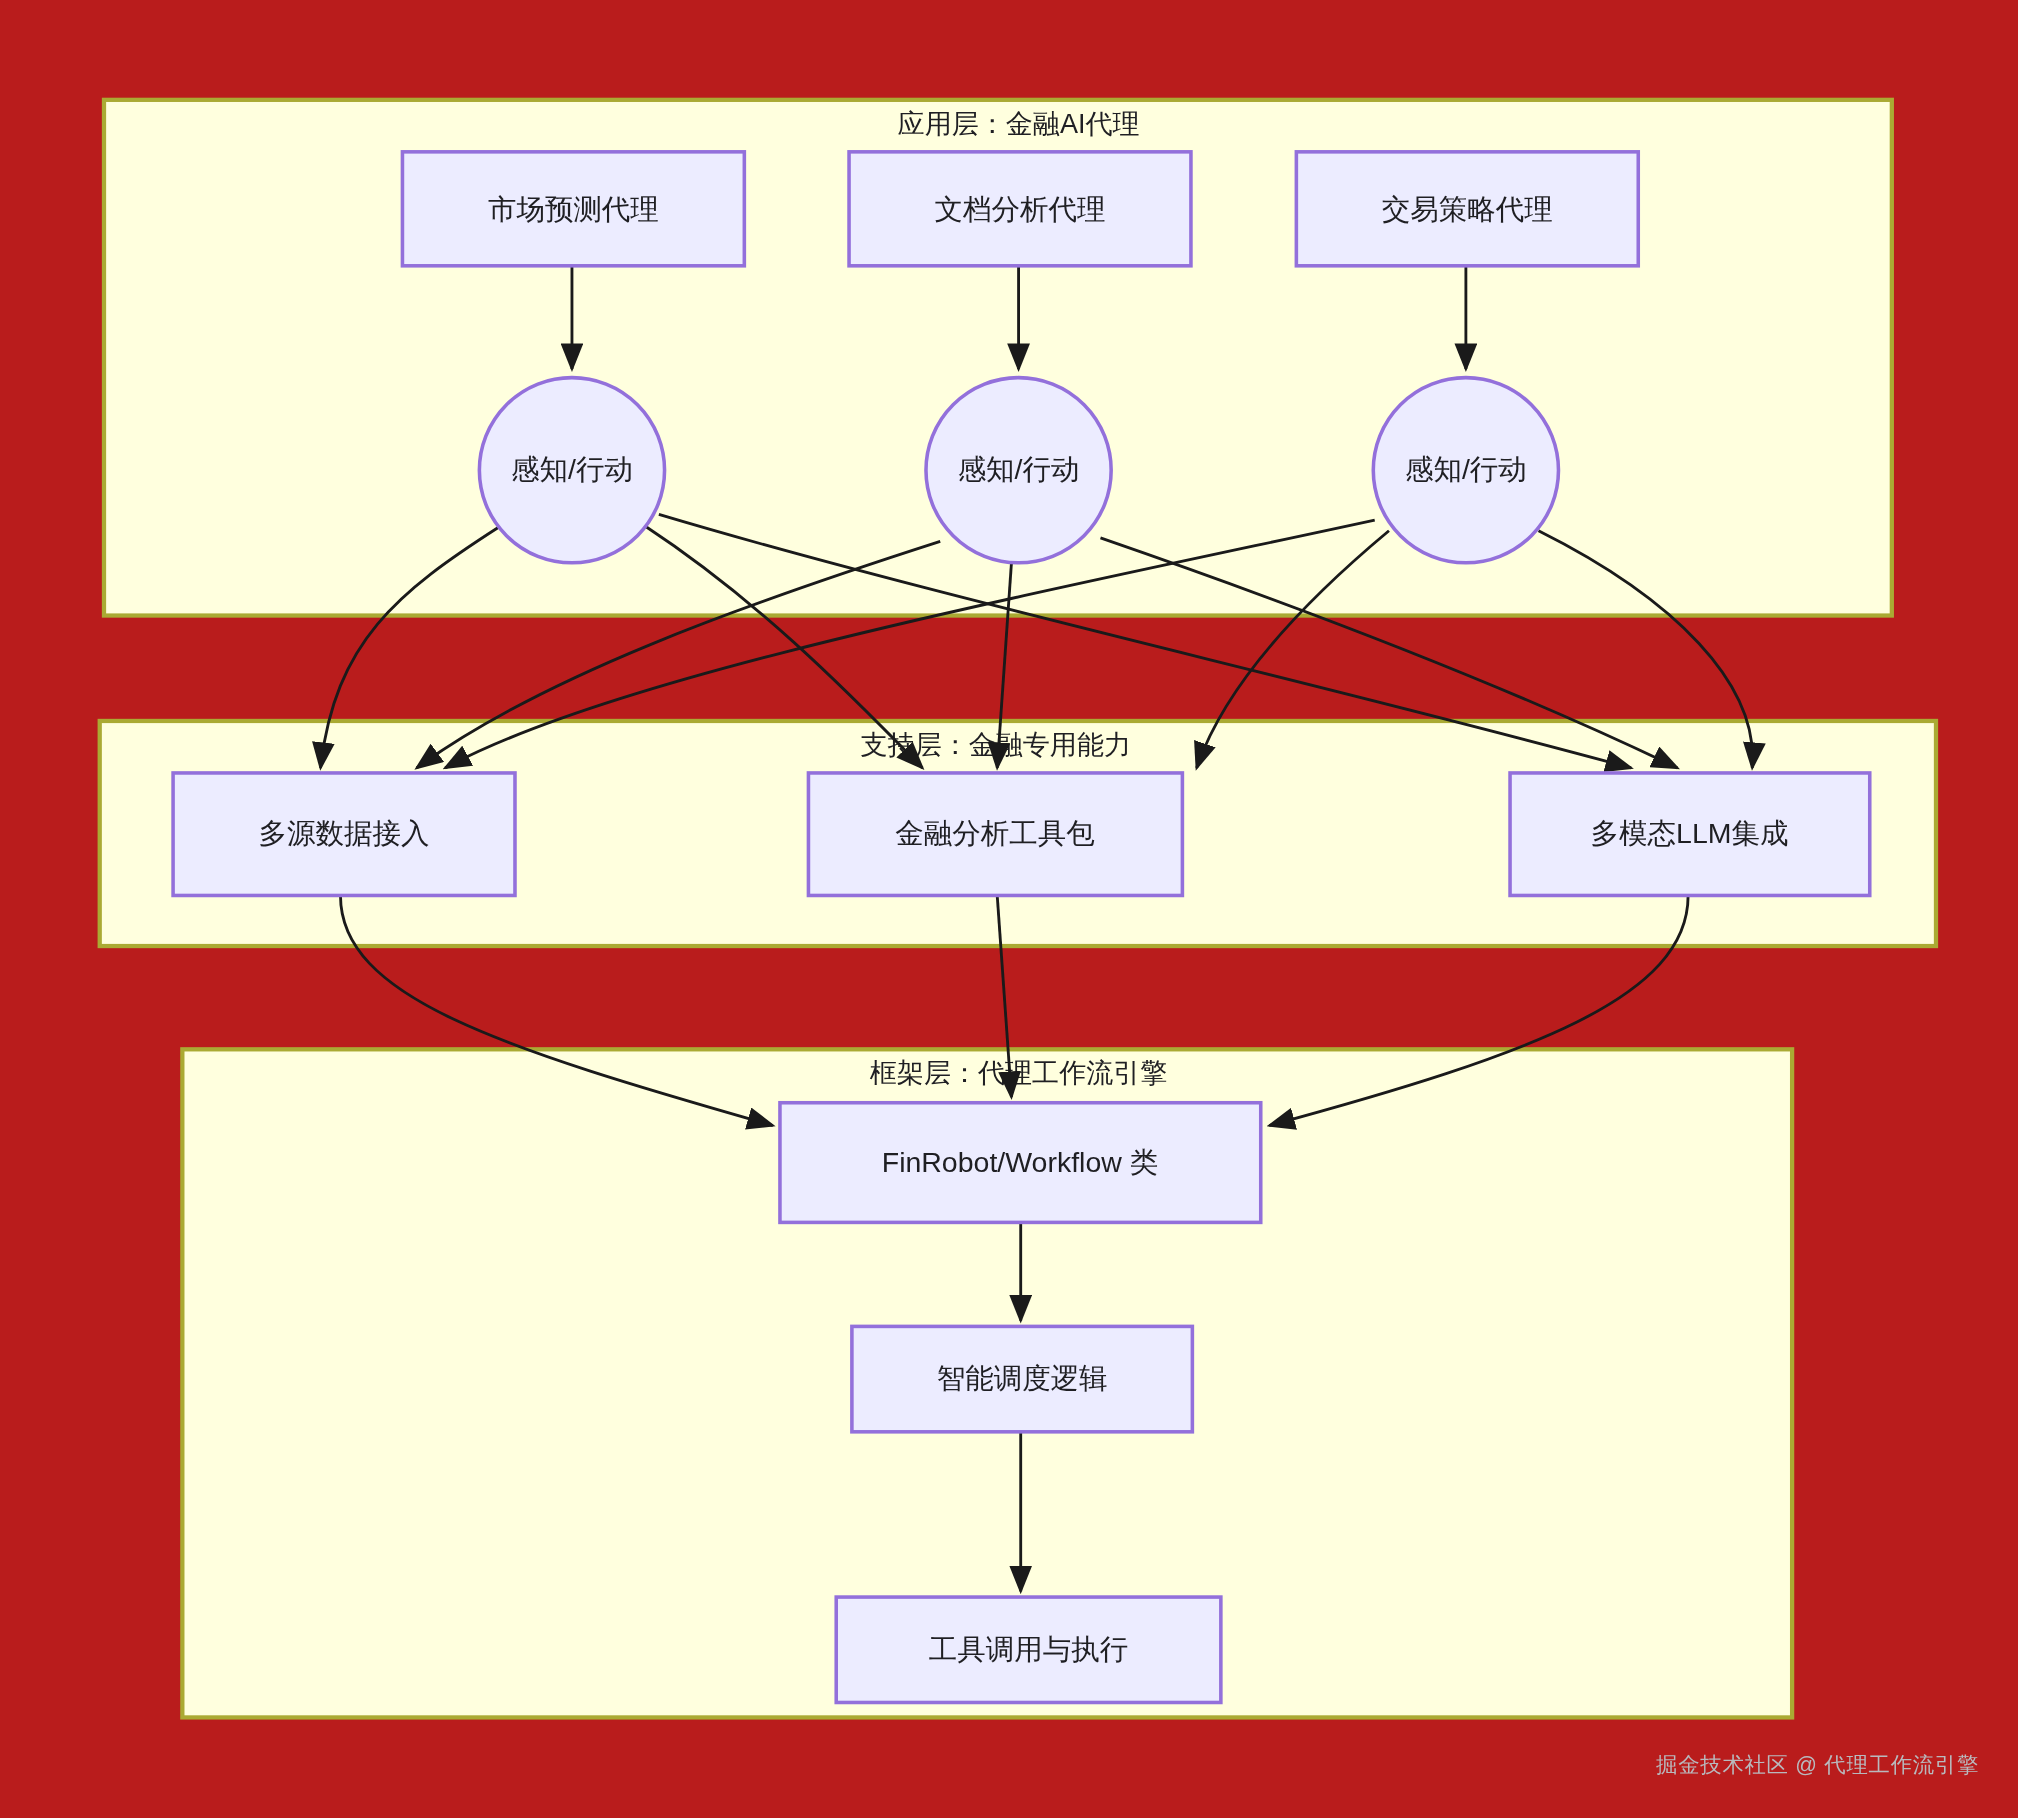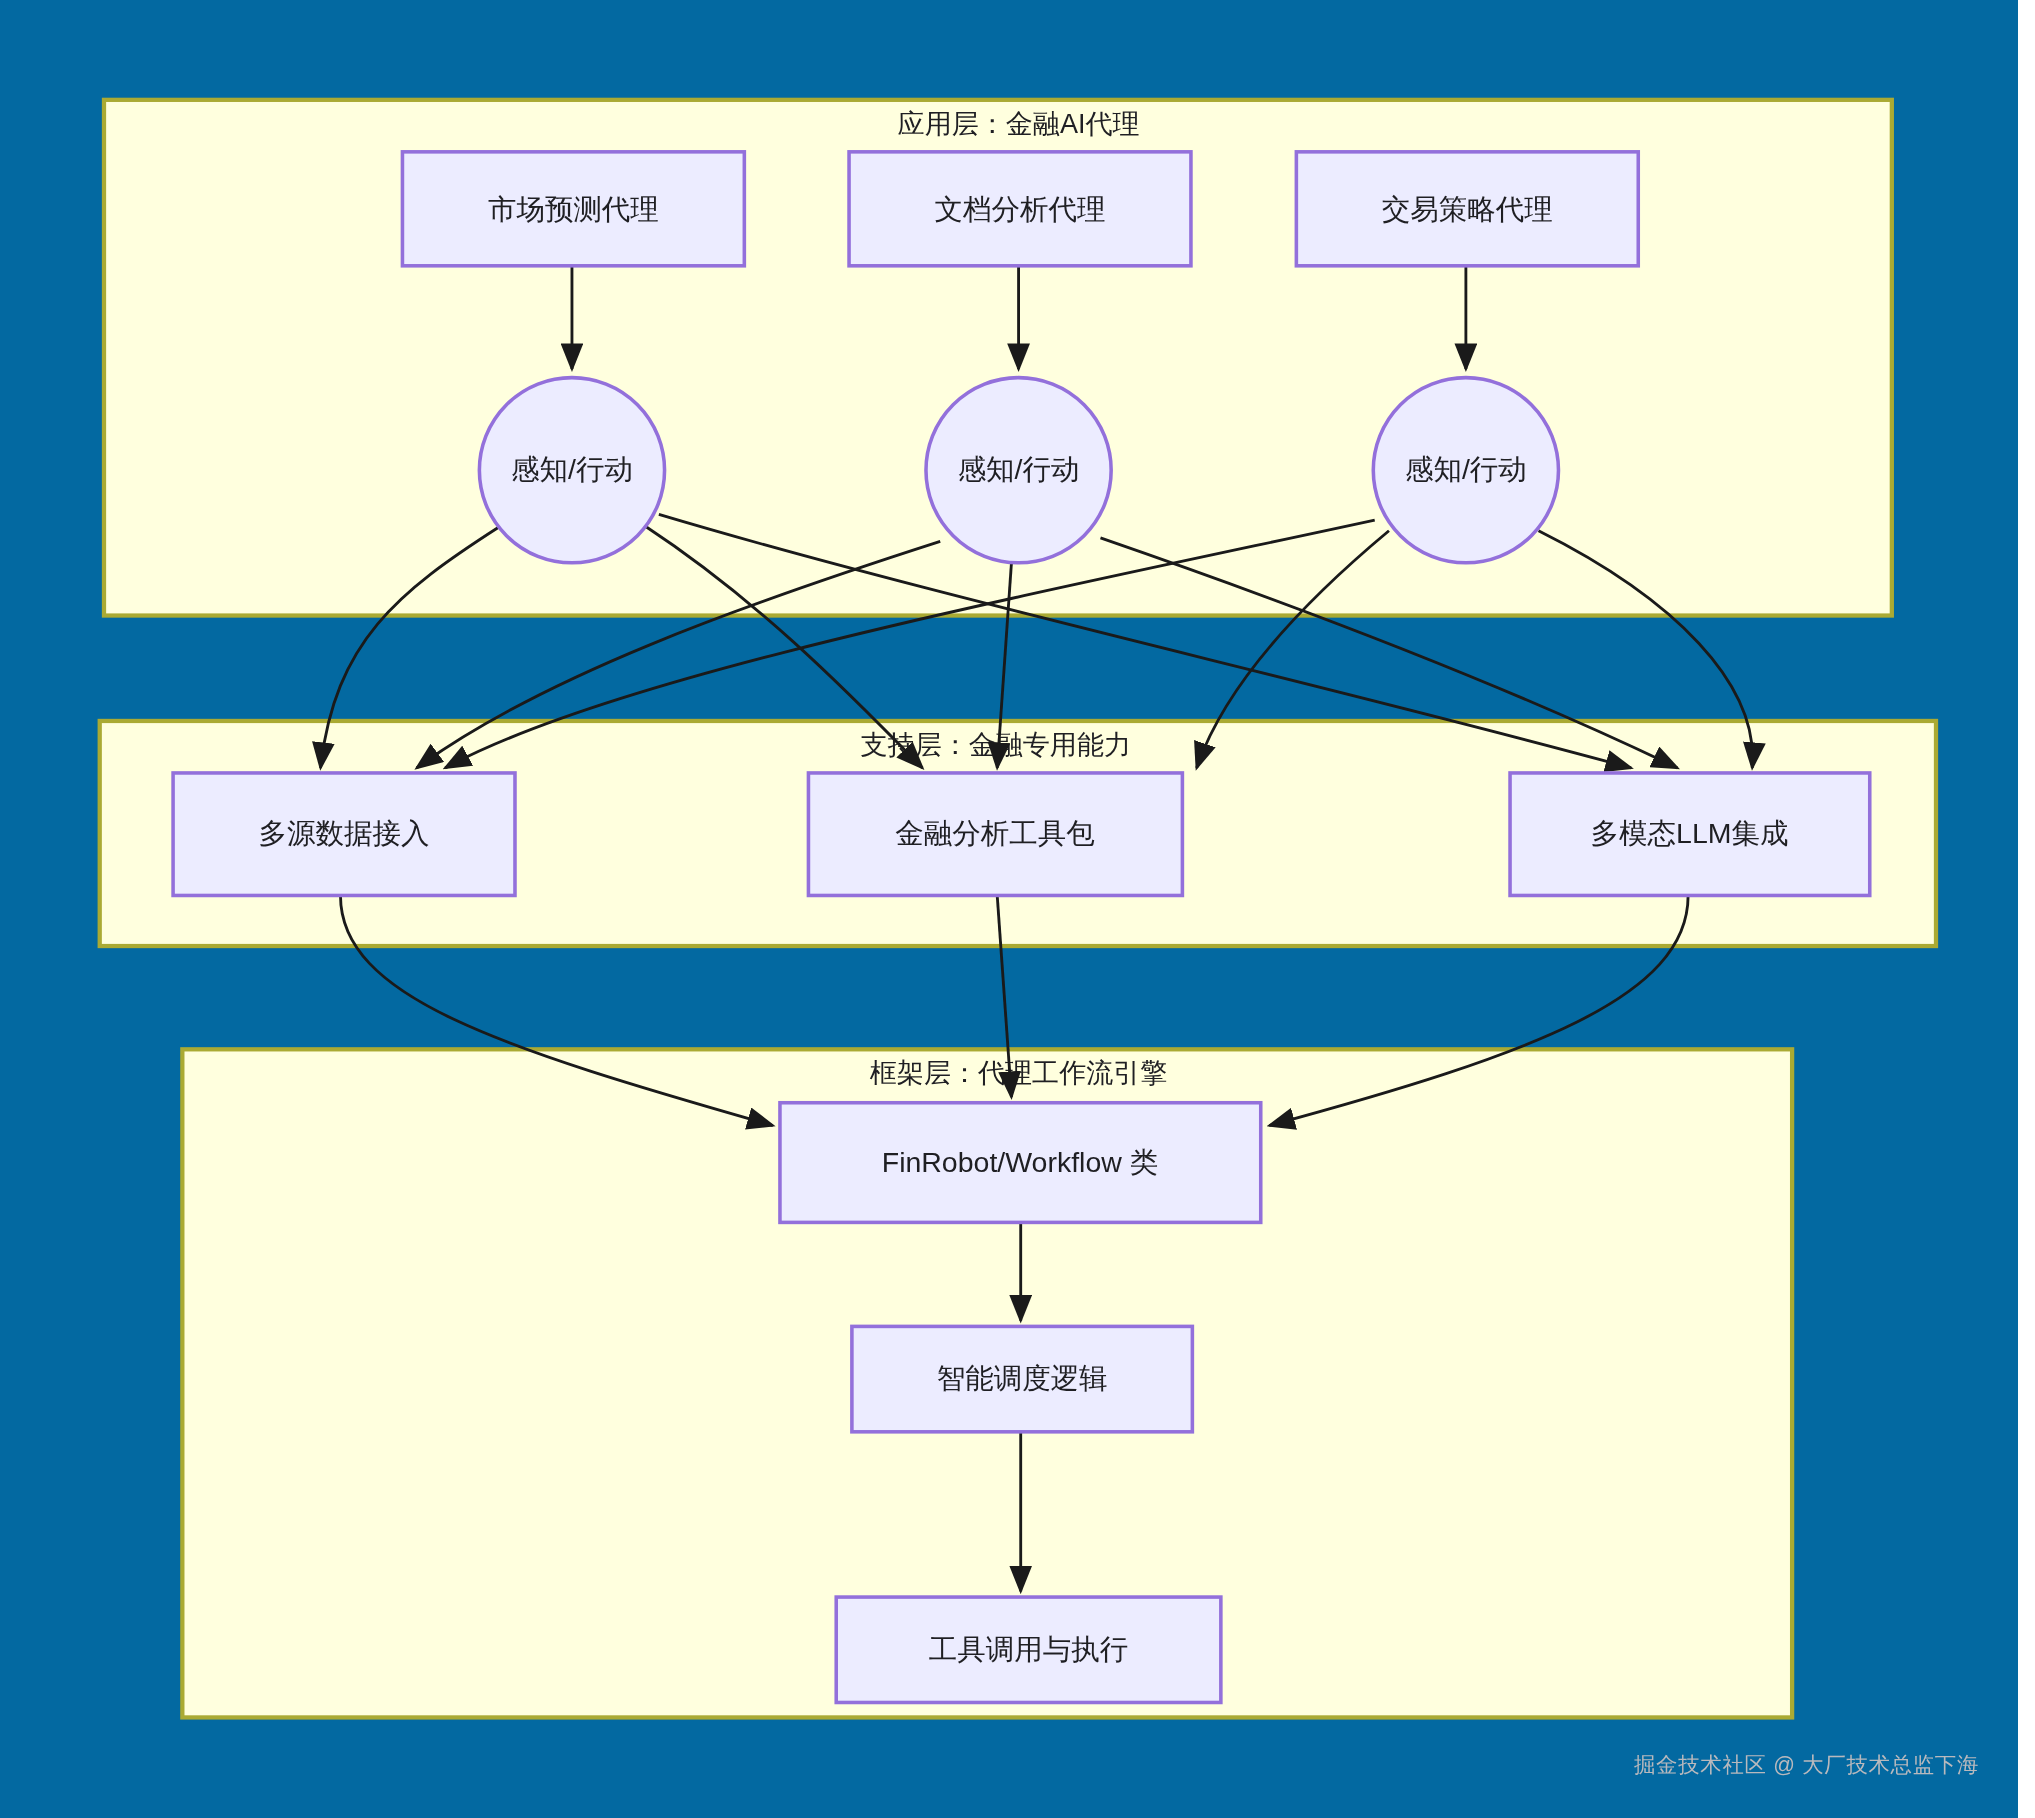--- a/index.html
+++ b/index.html
@@ -10,21 +10,21 @@
   body {
     width: 2035px;
     height: 1818px;
     font-family: "Liberation Sans", "DejaVu Sans", sans-serif;
     overflow: hidden;
   }
   #diagram-root {
     position: relative;
     width: 2018px;
     height: 1818px;
-    background: #0369a1;
+    background: #b91c1c;
   }
   svg#flow {
     position: absolute;
     left: 0;
     top: 0;
     width: 2035px;
     height: 1818px;
   }
   .cluster-rect {
     fill: #ffffde;
@@ -171,16 +171,16 @@
     <g>
       <rect class="node-rect" x="1196" y="1862" width="478" height="148"></rect>
       <text class="node-label" x="1435" y="1938">智能调度逻辑</text>
     </g>
     <g>
       <rect class="node-rect" x="1174" y="2242" width="540" height="148"></rect>
       <text class="node-label" x="1444" y="2318">工具调用与执行</text>
     </g>
   </svg>
 
-  <div class="watermark-text">掘金技术社区 @ 大厂技术总监下海</div>
+  <div class="watermark-text">掘金技术社区 @ 代理工作流引擎</div>
 
 </div>
 
 
 </body></html>

